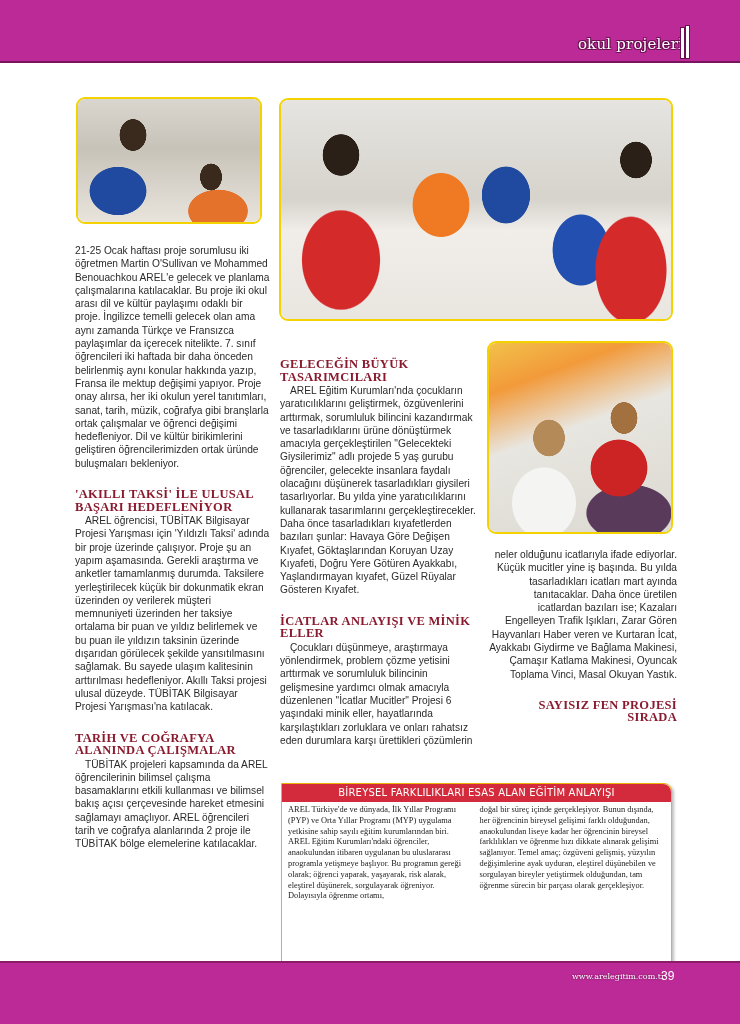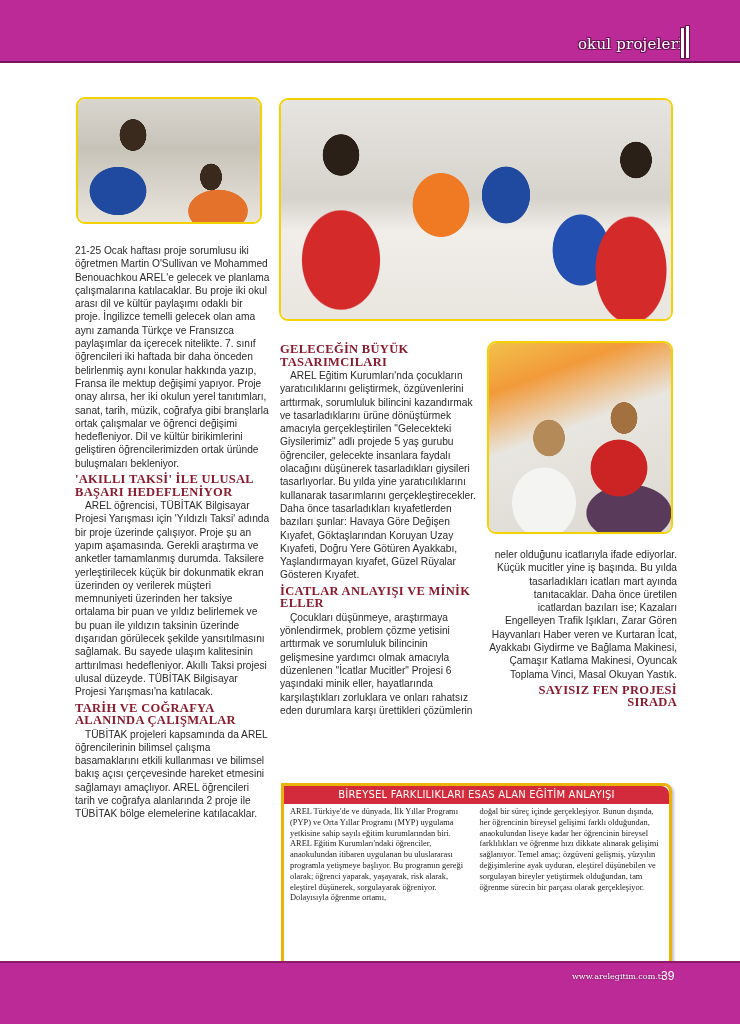--- a/index.html
+++ b/index.html
@@ -41,27 +41,27 @@
       radial-gradient(ellipse 26px 30px at 60px 95px, #b48a58 60%, transparent 62%),
       radial-gradient(ellipse 22px 26px at 135px 75px, #a3703f 60%, transparent 62%),
       radial-gradient(ellipse 45px 50px at 55px 160px, #f4f4f2 70%, transparent 72%),
       radial-gradient(ellipse 40px 40px at 130px 125px, #cc2424 70%, transparent 72%),
       radial-gradient(ellipse 60px 40px at 140px 170px, #5a3a5a 70%, transparent 72%),
       linear-gradient(160deg, #f2c14a 0%, #f29a3a 20%, #e8e6e0 45%, #dcd8d2 100%); }
 
   .col { position: absolute; font-size: 10.2px; line-height: 13.3px; color: #2a2a2a; }
   .col p { text-indent: 0; }
   .col p.indent { text-indent: 10px; }
-  .head { font-family: "Liberation Serif", "DejaVu Serif", serif; font-weight: bold; color: #8a1a2e; font-size: 12.5px; line-height: 12.5px; letter-spacing: 0.3px; margin-top: 3px; margin-bottom: 1px; }
+  .head { font-family: "Liberation Serif", "DejaVu Serif", serif; font-weight: bold; color: #8a1a2e; font-size: 12.5px; line-height: 12.5px; letter-spacing: 0.3px; margin-top: 18px; margin-bottom: 1px; }
 
   .c1 { left: 75px; top: 244px; width: 195px; }
   .c2 { left: 280px; top: 340px; width: 200px; }
   .c3 { left: 487px; top: 548px; width: 190px; text-align: right; }
 
-  .box { position: absolute; left: 281px; top: 783px; width: 391px; height: 183px; border: 3px solid #eab308; border-radius: 0 8px 4px 4px; background: #ffffff; box-shadow: 2px 2px 3px rgba(0,0,0,0.25); }
+  .box { position: absolute; left: 281px; top: 783px; width: 391px; height: 183px; border: 1px solid #eab308; border-radius: 0 8px 4px 4px; background: #ffffff; box-shadow: 2px 2px 3px rgba(0,0,0,0.25); }
   .box-title { height: 18px; background: #d42b3c; border-radius: 0 8px 0 0; color: #ffffff; font-family: "DejaVu Sans", sans-serif; font-size: 10px; text-align: center; line-height: 18px; letter-spacing: 0.2px; }
   .box-cols { display: flex; padding: 3px 8px 0 6px; gap: 8px; }
   .box-col { flex: 1; font-family: "Liberation Serif", "DejaVu Serif", serif; font-size: 8.4px; line-height: 10.8px; color: #222; }
 </style>
 </head>
 <body>
 
 <div class="top-band"></div>
 <div class="section-label">okul projeleri</div>
 <div class="section-bars">

